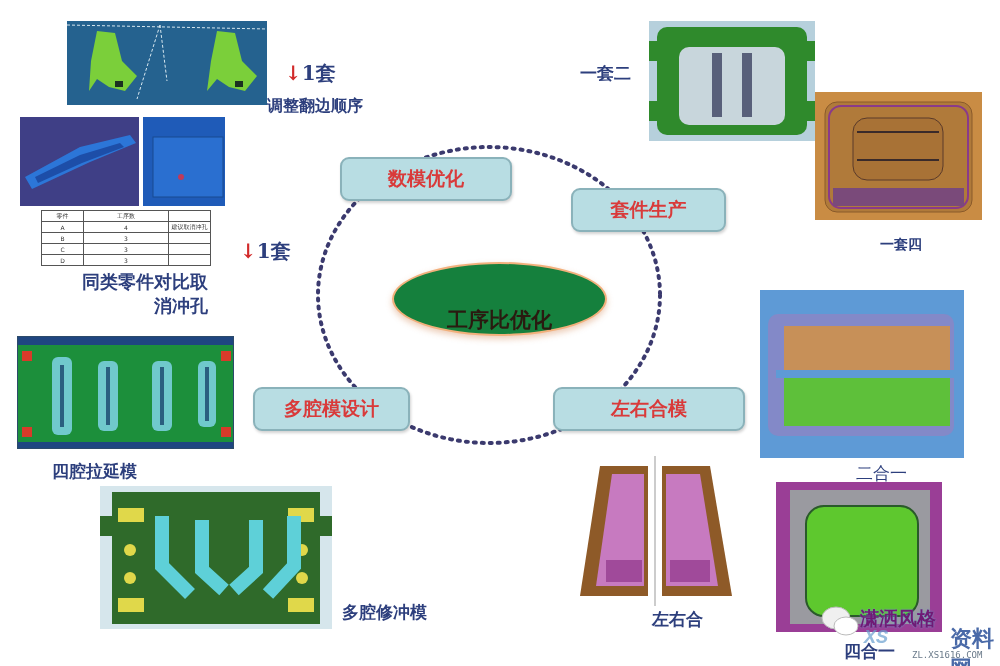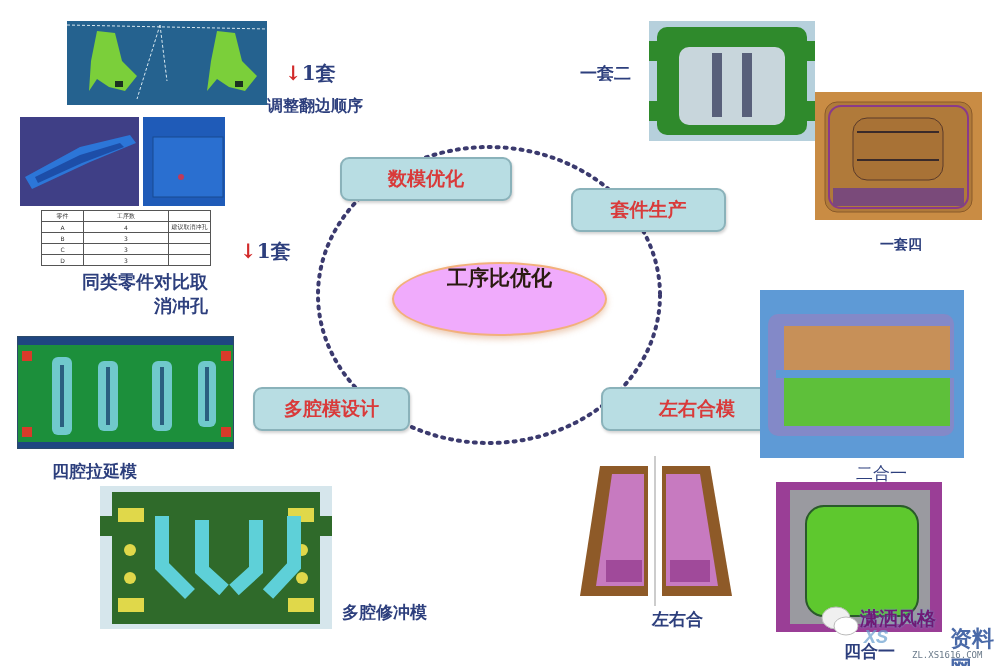--- a/index.html
+++ b/index.html
@@ -8,23 +8,23 @@
   .abs { position: absolute; }
   .label { font-family: "DejaVu Serif", serif; font-weight: bold; color: #2d3f7d; white-space: nowrap; }
   .arrow { color: #d22a2a; font-weight: bold; }
   .node {
     position: absolute; background: #b8dde3; border: 2px solid #8ab2ba; border-radius: 9px;
     display: flex; align-items: center; justify-content: center;
     font-family: "DejaVu Sans", sans-serif; font-weight: bold; font-size: 19px; color: #d93a3a;
     box-shadow: 1px 2px 3px rgba(0,0,0,0.18);
   }
   .center {
-    position: absolute; background: #f0abfc; border-radius: 50%;
+    position: absolute; background: #15803d; border-radius: 50%;
     border: 2px solid #f2b07c;
-    display: flex; align-items: flex-start; justify-content: center;
+    display: flex; align-items: flex-end; justify-content: center;
     font-size: 21px; color: #2a1a10; font-weight: bold;
     box-shadow: 0 3px 6px rgba(200,110,50,0.35);
   }
   .img { position: absolute; overflow: hidden; }
   table.cmp { border-collapse: collapse; font-size: 6px; color: #333; background: #fff; }
   table.cmp td { border: 1px solid #555; text-align: center; height: 11px; padding: 0 2px; }
 </style>
 </head>
 <body>
 
@@ -38,21 +38,21 @@
 
 <div class="node" style="left:295px;top:157px;width:172px;height:44px;margin-left:45px;">
   <span>数模优化</span>
 </div>
 <div class="node" style="left:571px;top:188px;width:155px;height:44px;">
   <span>套件生产</span>
 </div>
 <div class="node" style="left:253px;top:387px;width:157px;height:44px;">
   <span>多腔模设计</span>
 </div>
-<div class="node" style="left:553px;top:387px;width:192px;height:44px;margin-left:48px;">
+<div class="node" style="left:553px;top:387px;width:192px;height:44px;">
   <span>左右合模</span>
 </div>
 
 <div class="img" style="left:67px;top:21px;width:200px;height:84px;background:#25628f;">
   <svg width="200" height="84">
     <line x1="0" y1="4" x2="200" y2="8" stroke="#d8e8f0" stroke-width="1" stroke-dasharray="3 2"></line>
     <line x1="93" y1="4" x2="70" y2="78" stroke="#d8e8f0" stroke-width="1" stroke-dasharray="3 2"></line>
     <line x1="93" y1="4" x2="100" y2="60" stroke="#d8e8f0" stroke-width="1" stroke-dasharray="3 2"></line>
     <polygon points="30,10 48,12 55,40 70,55 58,70 42,66 30,58 22,70 24,40" fill="#7bcf3a"></polygon>
     <polygon points="150,10 168,12 175,40 190,55 178,70 162,66 150,58 140,70 144,40" fill="#7bcf3a"></polygon>

